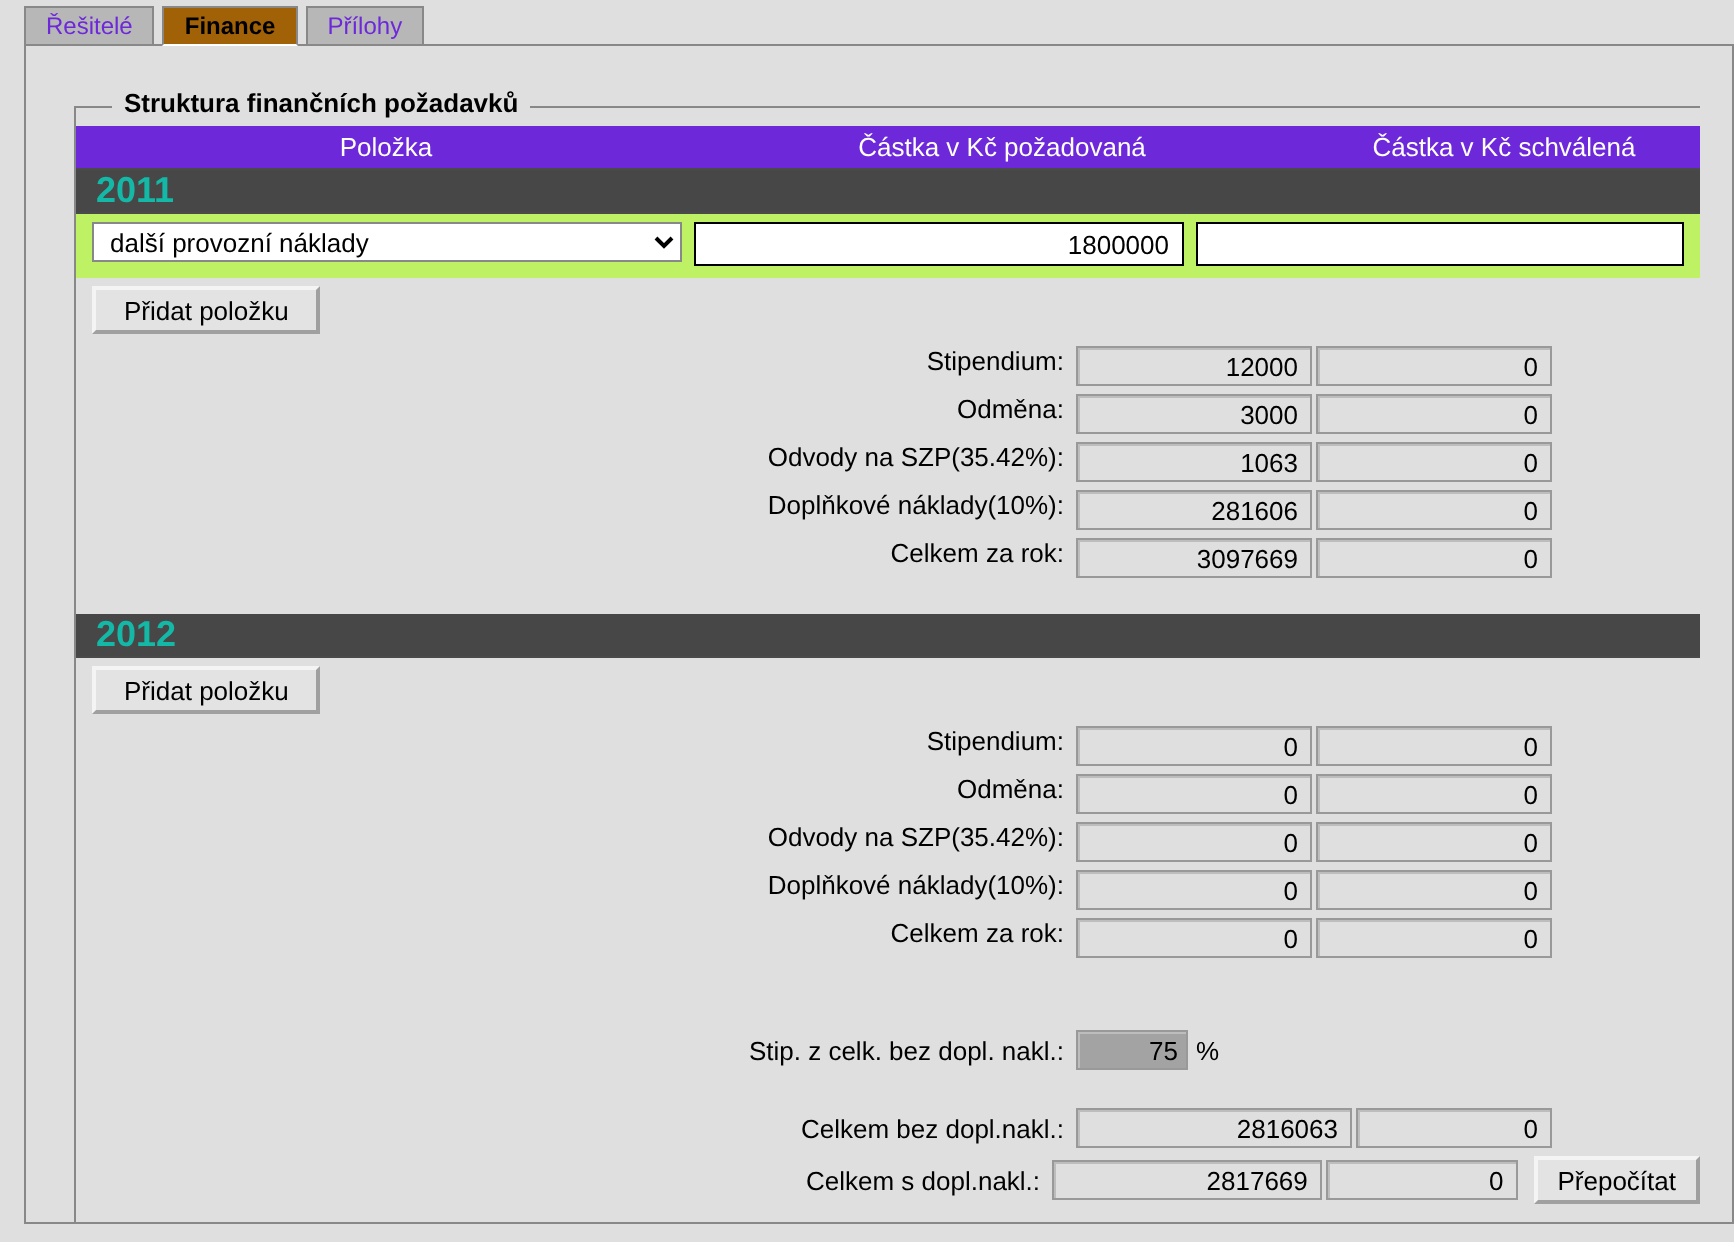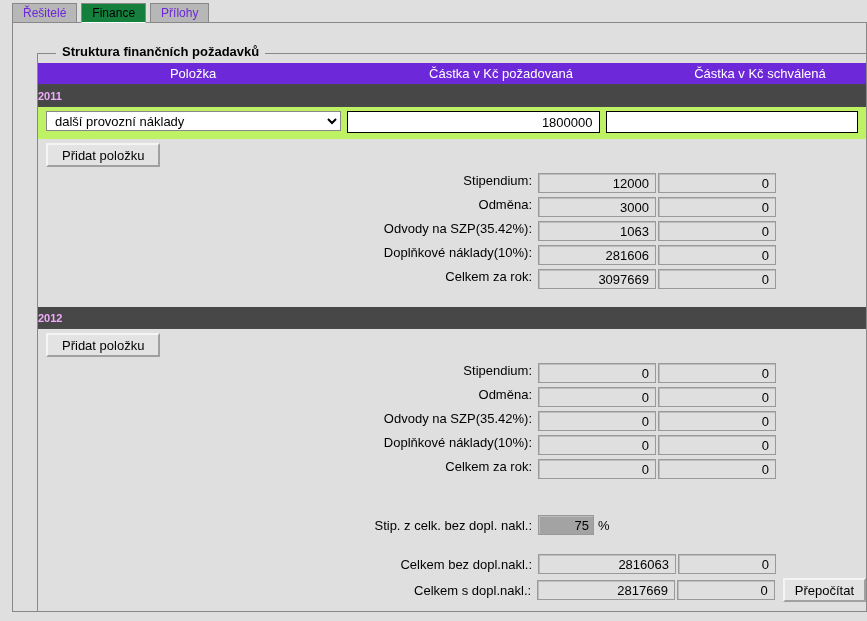--- a/index.html
+++ b/index.html
@@ -1,38 +1,38 @@
 <!DOCTYPE html>
 <html><head>
 <meta charset="utf-8">
 <style>
 html,body{margin:0;padding:0;font-family:Arial,Helvetica,sans-serif;font-size:13px;background:#dfdfdf;color:#000}
 .wrap{width:867px;height:621px;background:#dfdfdf;position:relative;overflow:hidden}
 
 
 .tabs{display:flex;gap:4px;padding-left:12px;height:22px;align-items:flex-end}
 .tab{border:1px solid #888;background:#b7b7b7;color:#6d28d9;font-size:12px;padding:2px 10px;position:relative;top:1px;cursor:pointer}
-.tab.active{background:#15803d;color:#000;font-weight:normal;z-index:2;border-bottom-color:#fff}
+.tab.active{background:#a16207;color:#000;font-weight:bold;z-index:2;border-bottom-color:#fff}
 
 
 .panel{border:1px solid #888;margin:0 0 0 12px;padding:10px 0 14px 14px;background:#dfdfdf;height:590px;box-sizing:border-box}
 
 
-.fs{border:1px solid #888;margin:20px 0 0 10px;padding:0;border-right:none;border-bottom:none}
+.fs{border:1px solid #888;margin:20px 16px 0 10px;padding:0;border-right:none;border-bottom:none}
 .fs-legend{background:#dfdfdf;font-weight:bold;font-size:13px;margin-left:18px;padding:0 6px;display:inline-block;transform:translateY(-10px)}
 .fs-body{padding:0 0 8px 0;margin-top:-6px}
 
 
 .hdr{display:flex;background:#6d28d9;color:#fff;font-size:13px;font-weight:normal;height:21px;align-items:center;border-bottom:1px solid #4a4a4a}
 .h1{width:310px;text-align:center}
 .h2{width:306px;text-align:center}
 .h3{text-align:center;flex:1}
 
 
-.yearbar{background:#474747;color:#f0abfc;font-weight:bold;font-size:11px;height:21px;display:flex;align-items:center;border-bottom:1px solid #4a4a4a}
+.yearbar{background:#474747;color:#14b8a6;font-weight:bold;font-size:18px;height:21px;display:flex;align-items:center;padding-left:10px;border-bottom:1px solid #4a4a4a}
 
 
 .row1{display:flex;gap:6px;padding:4px 8px 6px 8px;background:#bef264}
 .select{width:295px;height:20px;border:1px solid #888;background:#fff;font:inherit;padding-left:4px}
 .txtbig{flex:1;border:1px solid #000;height:18px;text-align:right;padding-right:6px;font:inherit;background:#fff}
 .txtbig.right2{border:1px solid #000}
 
 
 .btn{border:2px outset #f4f4f4;background:#e3e3e3;font:inherit;height:24px;padding:0 14px;cursor:pointer;margin:4px 0 6px 8px}
 

